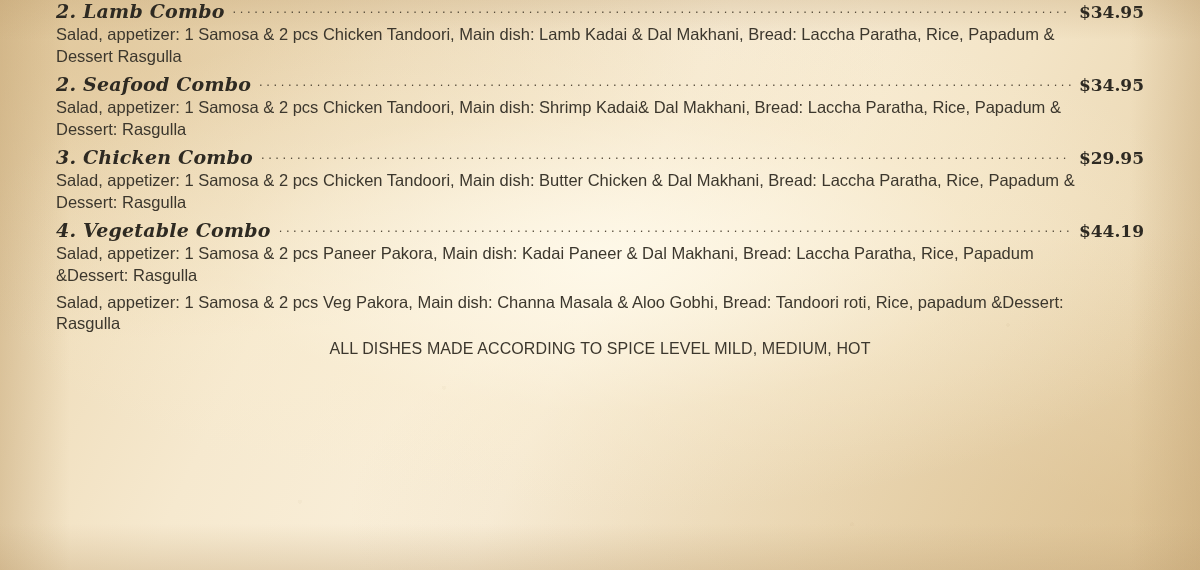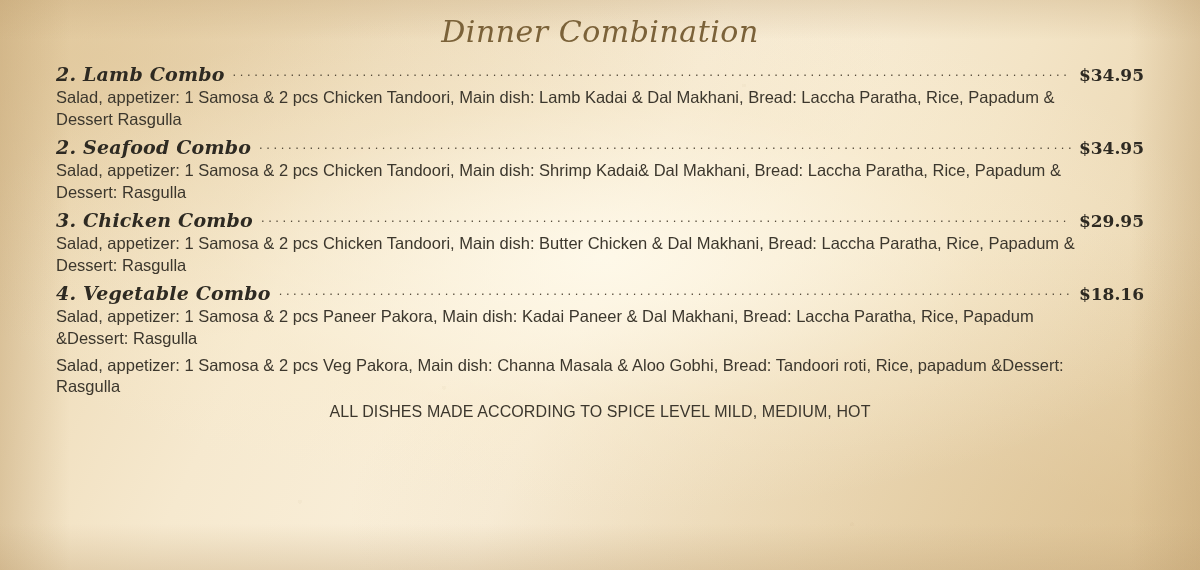--- a/index.html
+++ b/index.html
@@ -155,21 +155,20 @@
 <body>
 
 <div id="menu-page">
   <div class="edge-shade-left"></div>
   <div class="edge-shade-right"></div>
   <div class="edge-shade-top"></div>
   <div class="edge-shade-bottom"></div>
 
   <div class="content">
 
-    <h1 id="menu-title">Dinner Combination</h1>
 
     <div class="item">
       <div class="item-head">
         <span class="item-name">2. Lamb Combo</span>
         <span class="dots"></span>
         <span class="item-price">$34.95</span>
       </div>
       <div class="item-desc">Salad, appetizer: 1 Samosa &amp; 2 pcs Chicken Tandoori, Main dish: Lamb Kadai &amp; Dal Makhani, Bread: Laccha Paratha, Rice, Papadum &amp; Dessert Rasgulla</div>
     </div>
 
@@ -188,21 +187,21 @@
         <span class="dots"></span>
         <span class="item-price">$29.95</span>
       </div>
       <div class="item-desc">Salad, appetizer: 1 Samosa &amp; 2 pcs Chicken Tandoori, Main dish: Butter Chicken &amp; Dal Makhani, Bread: Laccha Paratha, Rice, Papadum &amp; Dessert: Rasgulla</div>
     </div>
 
     <div class="item">
       <div class="item-head">
         <span class="item-name">4. Vegetable Combo</span>
         <span class="dots"></span>
-        <span class="item-price">$18.16</span>
+        <span class="item-price">$44.19</span>
       </div>
       <div class="item-desc">Salad, appetizer: 1 Samosa &amp; 2 pcs Paneer Pakora, Main dish: Kadai Paneer &amp; Dal Makhani, Bread: Laccha Paratha, Rice, Papadum &amp;Dessert: Rasgulla</div>
     </div>
 
     <div class="item">
       <div class="item-desc">Salad, appetizer: 1 Samosa &amp; 2 pcs Veg Pakora, Main dish: Channa Masala &amp; Aloo Gobhi, Bread: Tandoori roti, Rice, papadum &amp;Dessert: Rasgulla</div>
     </div>
 
     <div id="footer-note">ALL DISHES MADE ACCORDING TO SPICE LEVEL MILD, MEDIUM, HOT</div>
 

